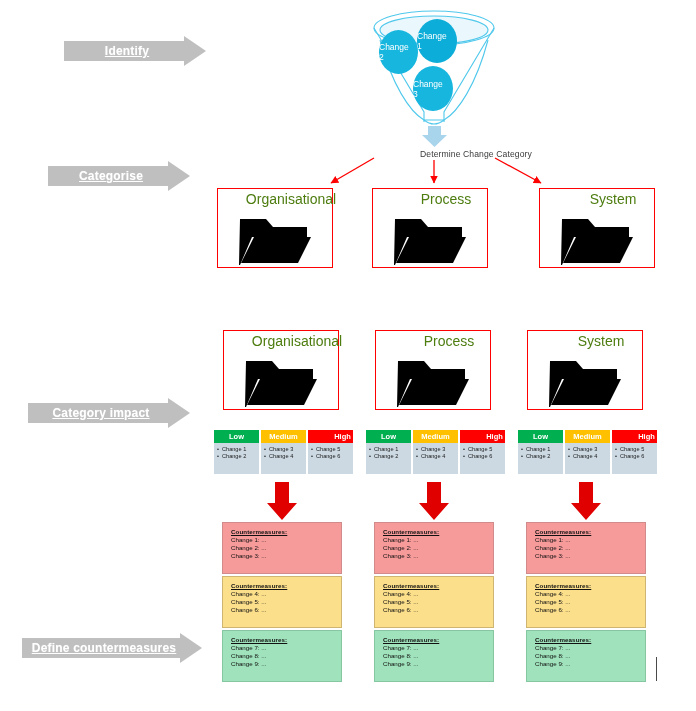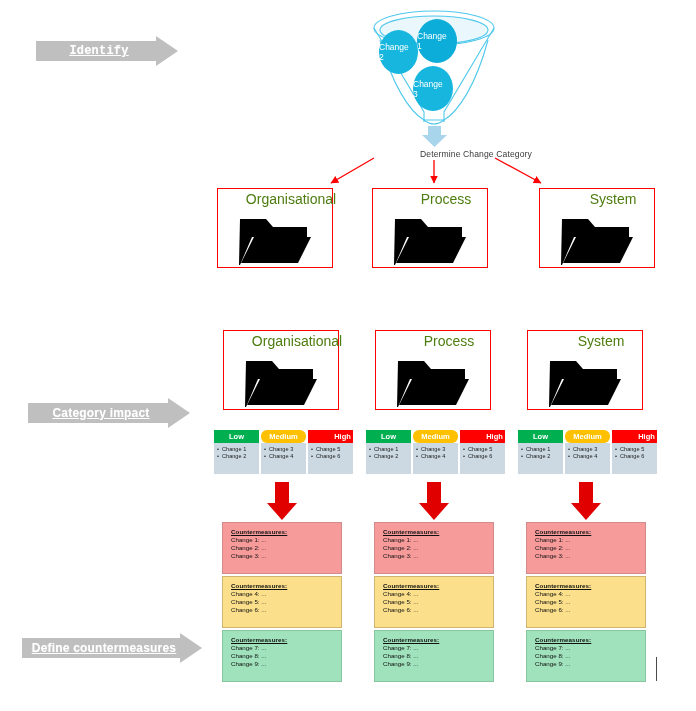--- a/index.html
+++ b/index.html
@@ -56,21 +56,21 @@
     margin-left:44px;
   }
 
   
   .prio{position:absolute;width:45px;}
   .prio .hd{
     height:13px;line-height:13px;text-align:center;color:#ffffff;
     font-size:7.5px;font-weight:600;
   }
   .prio.low  .hd{background:#00b050;}
-  .prio.med  .hd{background:#ffc000;border-radius:6px;}
+  .prio.med  .hd{background:#ffc000;}
   .prio.high .hd{background:#ff0000;padding-left:24px;}
   .prio .bd{
     background:#ccd9e2;height:31px;padding:3px 2px 0 3px;box-sizing:border-box;
   }
   .prio .bd li{
     list-style:none;font-size:5.6px;line-height:7.4px;color:#1b1b1b;
     position:relative;padding-left:5px;white-space:nowrap;
   }
   .prio .bd li:before{
     content:"•";position:absolute;left:0;top:-0.5px;font-size:5.6px;
@@ -93,26 +93,31 @@
 
   
   .vline{position:absolute;width:1px;background:#4a4a4a;}
   svg.ov{position:absolute;left:0;top:0;width:696px;height:711px;overflow:visible;pointer-events:none;}
 </style>
 </head>
 <body>
 
 <div id="stage">
 
-  <div class="phase-arrow" style="left:36px;top:36px;width:142px;font-family:Liberation Mono, monospace;">
+  <div class="phase-arrow" style="left:64px;top:36px;width:142px;">
     <div class="body" style="width:120px;"></div>
     <div class="head" style="left:120px;"></div>
     <div class="label">Identify</div>
   </div>
 
+  <div class="phase-arrow" style="left:48px;top:161px;width:142px;">
+    <div class="body" style="width:120px;"></div>
+    <div class="head" style="left:120px;"></div>
+    <div class="label">Categorise</div>
+  </div>
 
   <div class="phase-arrow" style="left:28px;top:398px;width:162px;">
     <div class="body" style="width:140px;"></div>
     <div class="head" style="left:140px;"></div>
     <div class="label">Category impact</div>
   </div>
 
   <div class="phase-arrow" style="left:22px;top:587px;width:180px;margin-top:46px;">
     <div class="body" style="width:158px;"></div>
     <div class="head" style="left:158px;"></div>

